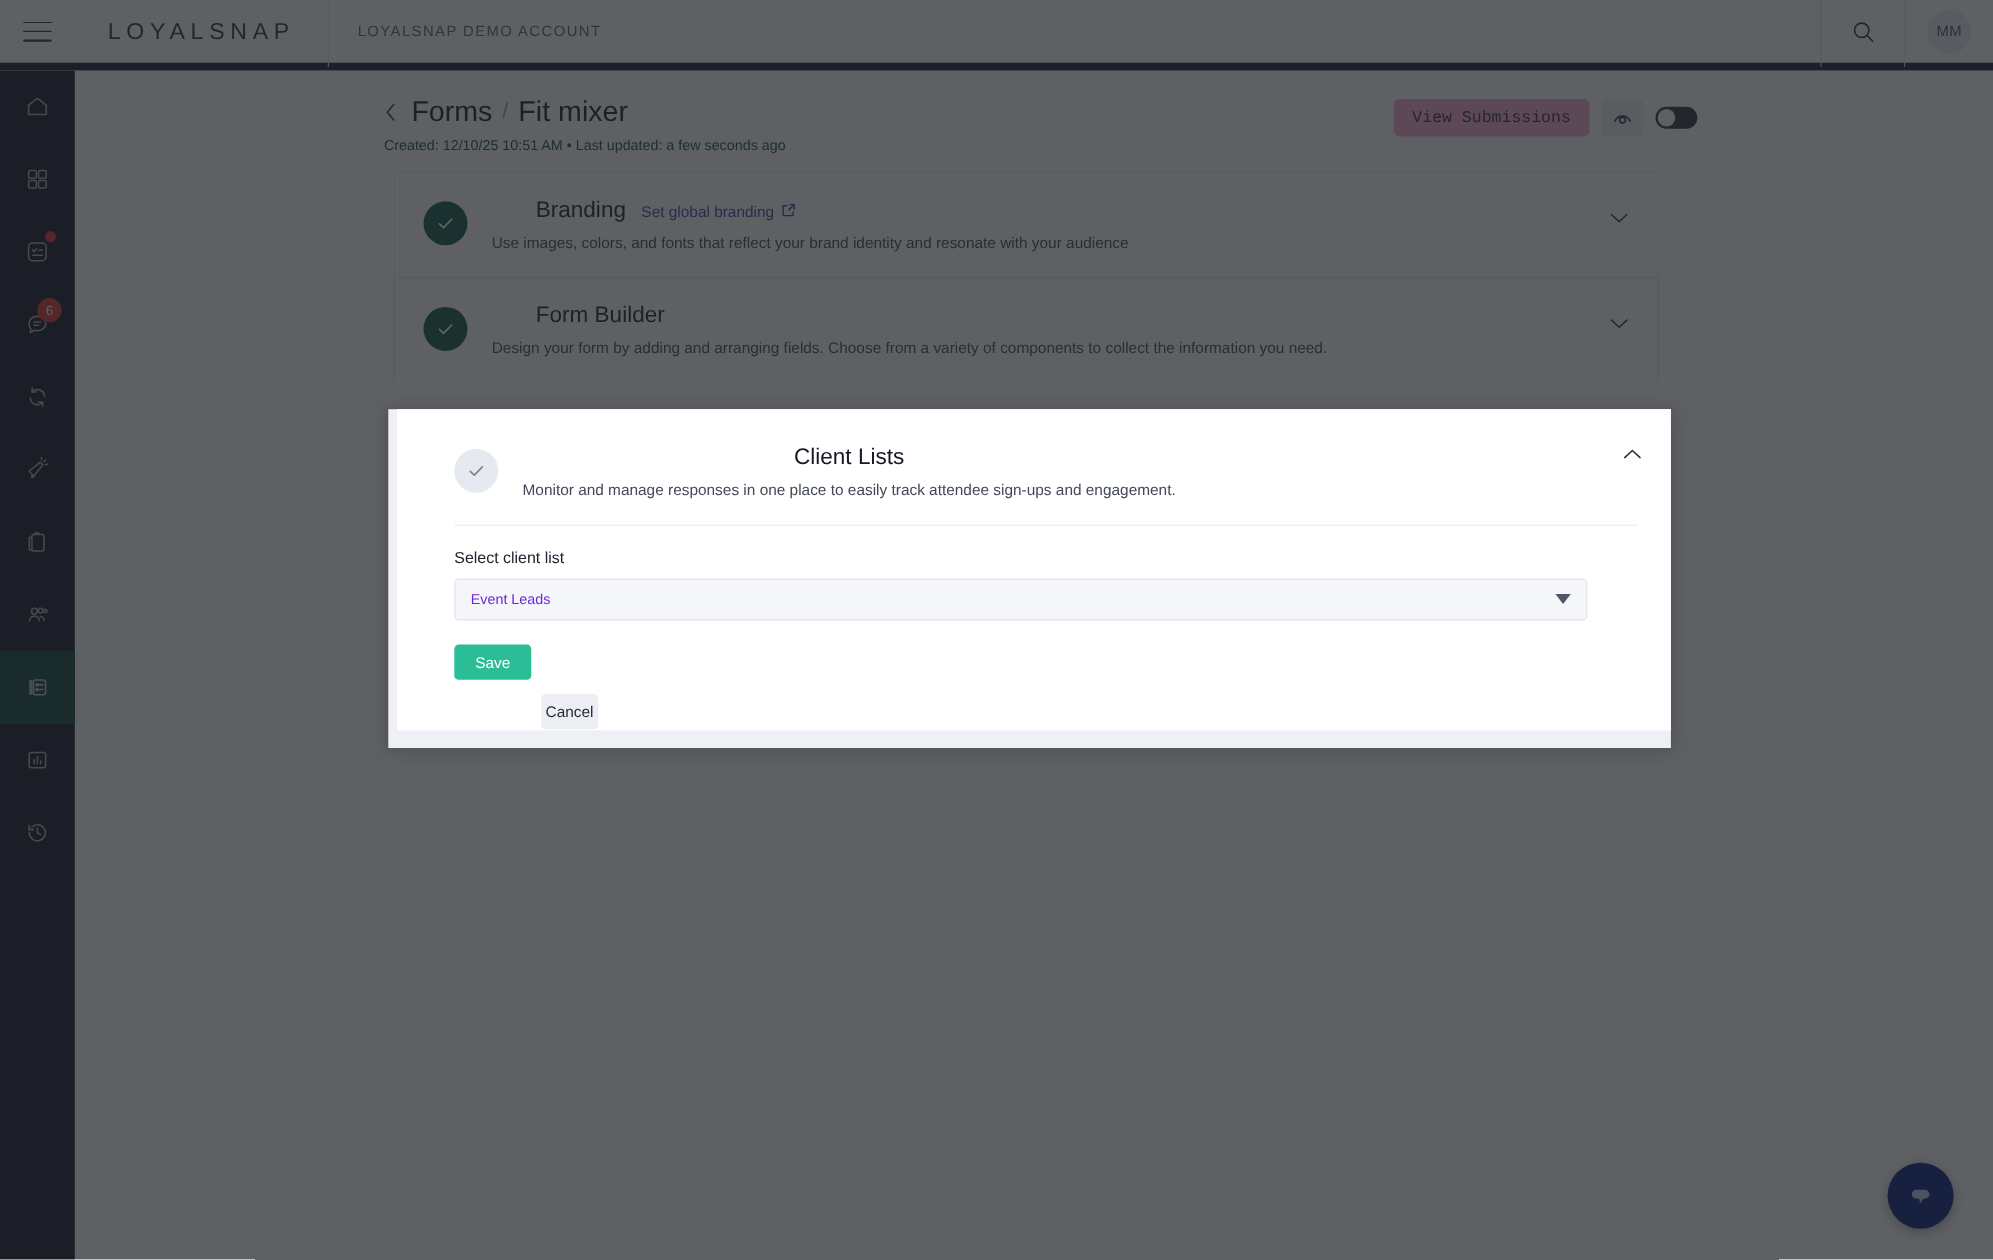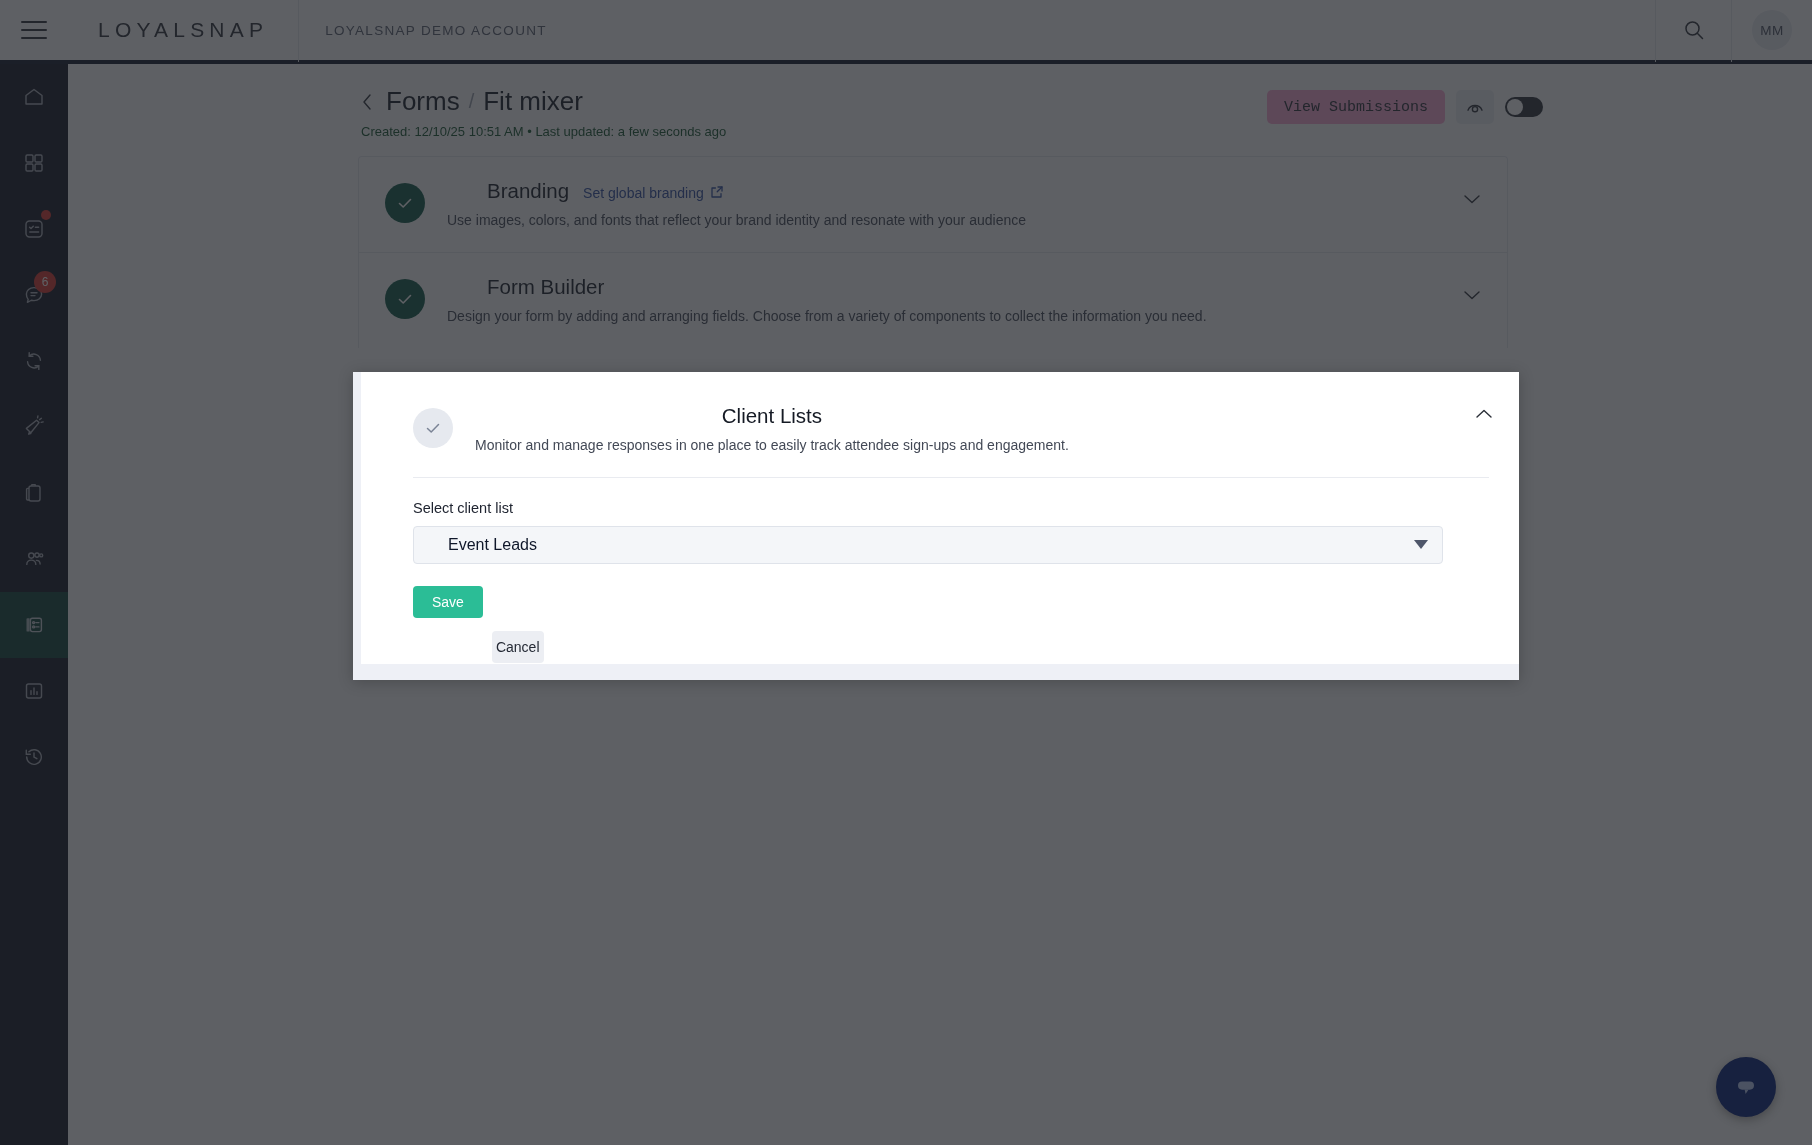--- a/index.html
+++ b/index.html
@@ -7,21 +7,21 @@
     width: 1812px; height: 1145px;
     background: #ffffff;
     font-family: "Liberation Sans", sans-serif;
     overflow: hidden;
   }
   #app { position: relative; width: 1812px; height: 1145px; background: #ffffff; }
 
   
   .topbar {
     position: absolute; top: 0; left: 0; width: 1812px; height: 64px;
-    background: #ffffff; border-bottom: 4px solid #0f172a;
+    background: #ffffff; border-bottom: 7px solid #0f172a;
     display: flex; align-items: center; z-index: 5;
   }
   .hamburger {
     width: 68px; height: 64px; display: flex; align-items: center; justify-content: center;
     cursor: pointer;
   }
   .hamburger .bars { width: 26px; height: 18px; display: flex; flex-direction: column; justify-content: space-between; }
   .hamburger .bars i { display: block; height: 1.6px; background: #2b2f38; border-radius: 1px; }
   .brand {
     font-size: 21px; letter-spacing: 5.2px; color: #2b2f38; font-weight: 400;
@@ -59,21 +59,21 @@
   }
   .badge-num {
     position: absolute; top: 9px; right: 12px;
     min-width: 22px; height: 22px; padding: 0 5px; border-radius: 11px;
     background: #d9342b; color: #fff; font-size: 12px;
     display: flex; align-items: center; justify-content: center;
   }
 
   
   .content { position: absolute; top: 64px; left: 68px; width: 1744px; height: 1081px; background: #fff; }
-  .page-head { position: absolute; top: 22px; left: 293px; width: 1180px; }
+  .page-head { position: absolute; top: 22px; left: 281px; width: 1180px; }
   .crumbs { display: flex; align-items: center; gap: 9px; }
   .back-chev { width: 16px; height: 22px; display: flex; align-items: center; cursor: pointer; }
   .crumb-root { font-size: 26px; color: #151a24; font-weight: 400; cursor: pointer; }
   .crumb-slash { font-size: 20px; color: #9aa0ad; }
   .crumb-leaf { font-size: 26px; color: #151a24; font-weight: 400; }
   .meta { margin-top: 7px; font-size: 13px; color: #14532d; }
 
   .head-actions { position: absolute; top: 26px; right: 269px; display: flex; align-items: center; gap: 11px; }
   .btn-ghost {
     height: 34px; padding: 0 17px; border-radius: 5px; background: #f9a8d4; border: none;
@@ -130,21 +130,21 @@
   .modal-head { display: flex; align-items: flex-start; padding: 32px 30px 0 52px; position: relative; text-align: center; }
   .modal-body-pad { padding: 0 30px 0 52px; }
   .divider { height: 1px; background: #e9ebf0; margin: 22px 0 0 52px; margin-right: 30px; }
   .field-label { margin-top: 22px; font-size: 14.5px; color: #202531; }
   .select-box {
     margin-top: 10px; height: 38px; width: 1030px; background: #f4f6f9;
     border: 1px solid #dfe3ea; border-radius: 4px;
     display: flex; align-items: center; justify-content: space-between;
     padding: 0 14px 0 14px; cursor: pointer;
   }
-  .select-val { font-size: 16px; color: #0f172a; margin-left: 20px; }
+  .select-val { font-size: 13px; color: #6d28d9; }
   .caret-down {
     width: 0; height: 0; border-left: 7px solid transparent; border-right: 7px solid transparent;
     border-top: 9px solid #4e566a;
   }
   .btn-row { margin-top: 22px; display: flex; gap: 9px; }
   .btn-save {
     height: 32px; padding: 0 19px; border-radius: 4px; border: none;
     background: #2bbd96; color: #fff; font-size: 14px; cursor: pointer;
     font-family: "Liberation Sans", sans-serif;
   }

